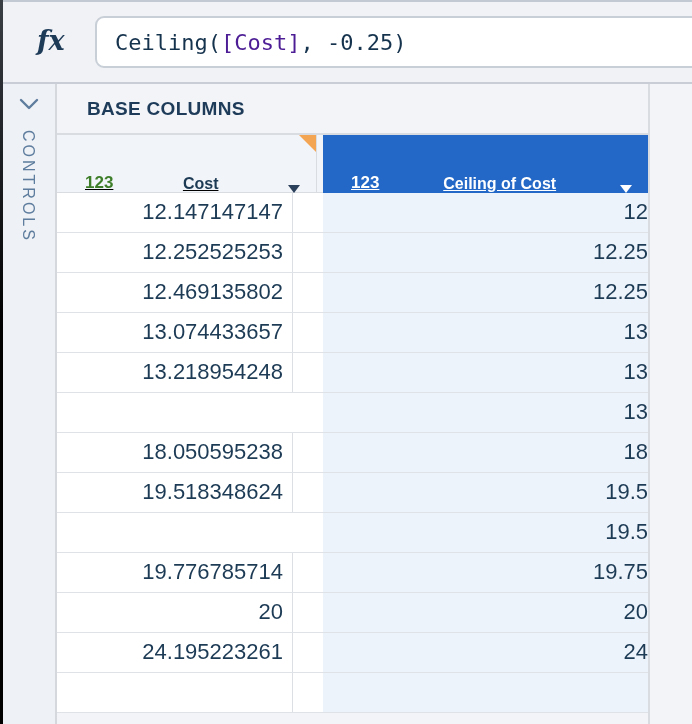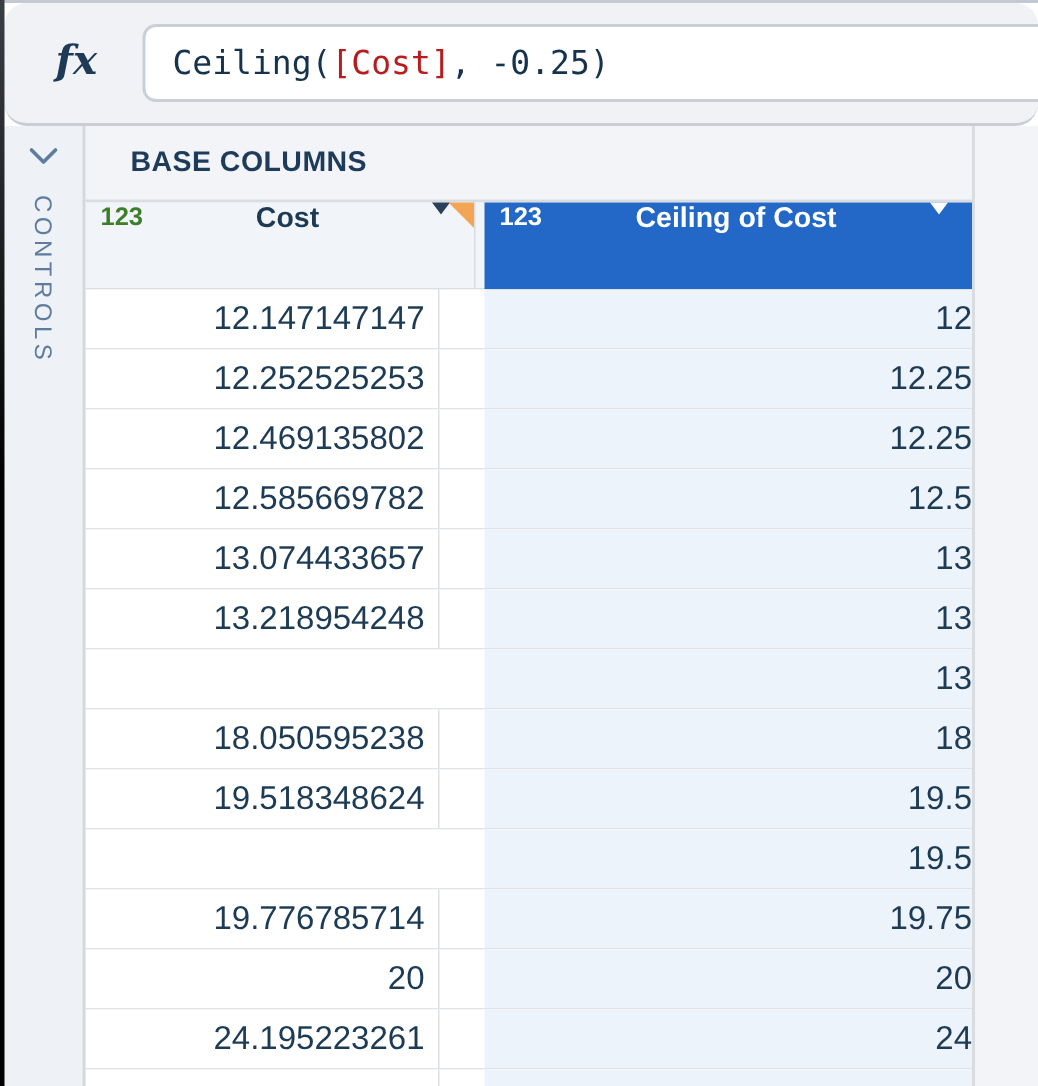--- a/index.html
+++ b/index.html
@@ -7,57 +7,57 @@
     width:692px;height:724px;overflow:hidden;position:relative;
     background:#ffffff;font-family:"Liberation Sans",sans-serif;
     -webkit-font-smoothing:antialiased;
   }
   .top-border{position:absolute;left:0;top:0;width:692px;height:2px;background:#c3c9d2;z-index:6;}
   .left-strip{position:absolute;left:0;top:0;width:3px;height:724px;
     background:linear-gradient(#3a3f45,#000 45%,#000);z-index:6;}
 
   
   .formula-bar{position:absolute;left:3px;top:2px;right:0;height:82px;
-    background:#f0f2f6;border-bottom:2px solid #c9ced6;box-sizing:border-box;z-index:2;border-radius:15px;}
+    background:#f0f2f6;border-bottom:2px solid #c9ced6;box-sizing:border-box;z-index:2;}
   .fx-label{position:absolute;left:34px;top:23px;
     font-family:"DejaVu Serif",serif;font-style:italic;font-weight:bold;
     font-size:27px;color:#1d3a56;}
   .formula-input{position:absolute;left:92px;top:14px;right:-14px;height:52px;
     background:#fff;border:2px solid #c9cfd7;border-radius:9px;box-sizing:border-box;
     display:flex;align-items:center;padding-left:18px;
     font-family:"DejaVu Sans Mono",monospace;font-size:22px;color:#16334e;white-space:pre;}
-  .formula-input .ref{color:#b91c1c;}
+  .formula-input .ref{color:#4c1d95;}
 
   
   .sidebar{position:absolute;left:3px;top:84px;width:54px;height:640px;
     background:#eef1f5;border-right:2px solid #d5d9de;box-sizing:border-box;z-index:1;}
   .sidebar-chevron{position:absolute;left:16px;top:14px;}
   .sidebar-label{position:absolute;top:46px;left:50%;transform:translateX(-58%);
     writing-mode:vertical-rl;text-orientation:mixed;
     font-size:16px;letter-spacing:3px;color:#5e7d9e;}
 
   
   .main{position:absolute;left:57px;top:84px;width:635px;height:640px;background:#f2f4f7;}
   .right-vline{position:absolute;left:591px;top:0;width:2px;height:640px;background:#d9dde2;}
 
   .section-row{position:relative;width:591px;height:51px;box-sizing:border-box;
     border-bottom:2px solid #d9dde2;background:#f2f4f7;}
   .section-label{position:absolute;left:30px;top:0;line-height:49px;
     font-weight:bold;font-size:19px;color:#1e3c5a;letter-spacing:.3px;text-align:right;}
 
   .header-row{position:relative;width:591px;height:58px;box-sizing:border-box;
     background:#f1f4f8;border-bottom:1px solid #d9dce0;}
-  .col-header{display:flex;align-items:flex-start;box-sizing:border-box;
-    padding:0 16px 0 10px;height:58px;position:absolute;top:0;}
+  .col-header{display:flex;align-items:flex-end;box-sizing:border-box;
+    padding:0 16px 0 28px;height:58px;position:absolute;top:0;text-decoration:underline;}
   .cost-header{left:0;width:260px;border-right:1.5px solid #d9dce0;}
   .ceiling-header{left:266px;width:325px;background:#2368c6;color:#fff;}
   .type-badge{font-size:17px;font-weight:600;}
   .badge-green{color:#3e7e2a;}
   .badge-white{color:#ffffff;}
-  .col-title{flex:1;text-align:center;font-weight:bold;font-size:19px;color:#1d3a54;}
+  .col-title{flex:1;text-align:center;font-weight:bold;font-size:16px;color:#1d3a54;}
   .ceiling-header .col-title{color:#ffffff;}
   .caret{width:0;height:0;border-left:6px solid transparent;border-right:6px solid transparent;
     border-top:8px solid #2b405a;}
   .caret-white{border-top-color:#ffffff;}
   .corner-marker{position:absolute;top:0;right:0;width:0;height:0;
     border-top:17px solid #f3a553;border-left:17px solid transparent;}
 
   .rows{position:absolute;left:0;top:109px;width:591px;}
   .row{position:relative;width:591px;height:40px;box-sizing:border-box;
     border-bottom:1.5px solid #dfe2e6;background:#ffffff;}
@@ -116,24 +116,20 @@
   <div class="row">
     <div class="cell cell-cost">12.252525253</div>
     <div class="cell cell-ceiling">12.25</div>
   </div>
 
   <div class="row">
     <div class="cell cell-cost">12.469135802</div>
     <div class="cell cell-ceiling">12.25</div>
   </div>
 
-  <div class="row">
-    <div class="cell cell-cost">12.585669782</div>
-    <div class="cell cell-ceiling">12.5</div>
-  </div>
 
   <div class="row">
     <div class="cell cell-cost">13.074433657</div>
     <div class="cell cell-ceiling">13</div>
   </div>
 
   <div class="row">
     <div class="cell cell-cost">13.218954248</div>
     <div class="cell cell-ceiling">13</div>
   </div>

